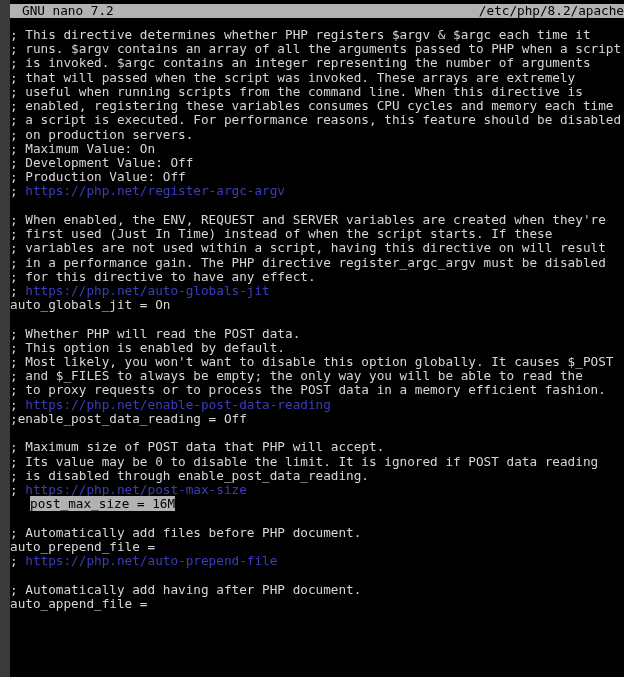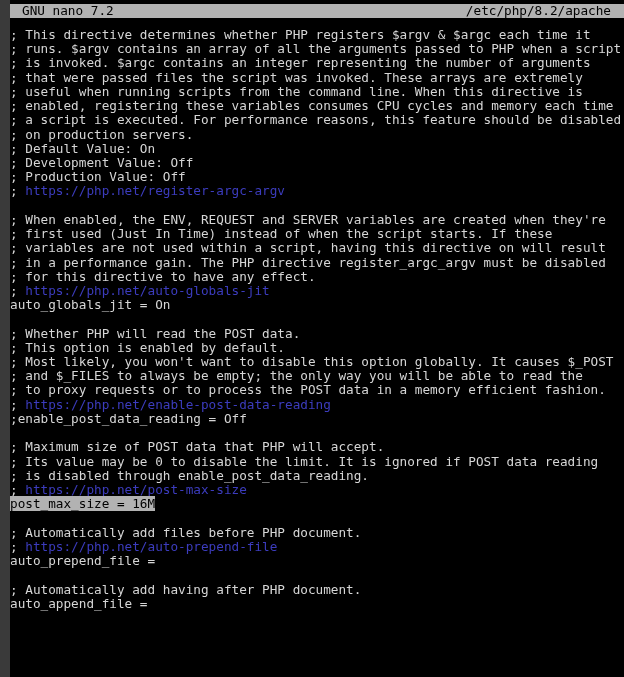--- a/index.html
+++ b/index.html
@@ -24,49 +24,49 @@
     position:absolute;left:0;top:0;width:10px;height:677px;
     background:var(--strip);
   }
   .titlebar{
     position:absolute;left:10px;right:0;top:4px;height:14px;
     background:var(--bar_bg);color:var(--bar_fg);
     display:flex;justify-content:space-between;align-items:center;
     line-height:14px;white-space:pre;
   }
   .titlebar .app{padding-left:12px;}
-  .titlebar .path{padding-right:13px;}
+  .titlebar .path{padding-right:0;}
   .content{
     position:absolute;left:10px;top:28px;right:0;bottom:0;
     color:var(--foreground);
     overflow:hidden;
   }
   .line{height:14.22px;white-space:pre;}
   .link{color:var(--link);}
-  .hl{background:var(--bar_bg);color:var(--bar_fg);}
+  .hl{background:var(--bar_bg);color:var(--bar_fg);margin-left:20px;}
 </style>
 </head>
 <body>
 
 <div class="terminal">
   <div class="left-strip"></div>
   <div class="titlebar">
     <span class="app">GNU nano 7.2</span>
     <span class="path">/etc/php/8.2/apache</span>
   </div>
   <div class="content" id="editor-lines">
       <div class="line">; This directive determines whether PHP registers $argv &amp; $argc each time it</div>
       <div class="line">; runs. $argv contains an array of all the arguments passed to PHP when a script</div>
       <div class="line">; is invoked. $argc contains an integer representing the number of arguments</div>
-      <div class="line">; that were passed files the script was invoked. These arrays are extremely</div>
+      <div class="line">; that will passed when the script was invoked. These arrays are extremely</div>
       <div class="line">; useful when running scripts from the command line. When this directive is</div>
       <div class="line">; enabled, registering these variables consumes CPU cycles and memory each time</div>
       <div class="line">; a script is executed. For performance reasons, this feature should be disabled</div>
       <div class="line">; on production servers.</div>
-      <div class="line">; Default Value: On</div>
+      <div class="line">; Maximum Value: On</div>
       <div class="line">; Development Value: Off</div>
       <div class="line">; Production Value: Off</div>
       <div class="line"><span>; </span><span class="link">https://php.net/register-argc-argv</span></div>
       <div class="line">&nbsp;</div>
       <div class="line">; When enabled, the ENV, REQUEST and SERVER variables are created when they're</div>
       <div class="line">; first used (Just In Time) instead of when the script starts. If these</div>
       <div class="line">; variables are not used within a script, having this directive on will result</div>
       <div class="line">; in a performance gain. The PHP directive register_argc_argv must be disabled</div>
       <div class="line">; for this directive to have any effect.</div>
       <div class="line"><span>; </span><span class="link">https://php.net/auto-globals-jit</span></div>
@@ -80,19 +80,19 @@
       <div class="line"><span>; </span><span class="link">https://php.net/enable-post-data-reading</span></div>
       <div class="line">;enable_post_data_reading = Off</div>
       <div class="line">&nbsp;</div>
       <div class="line">; Maximum size of POST data that PHP will accept.</div>
       <div class="line">; Its value may be 0 to disable the limit. It is ignored if POST data reading</div>
       <div class="line">; is disabled through enable_post_data_reading.</div>
       <div class="line"><span>; </span><span class="link">https://php.net/post-max-size</span></div>
       <div class="line"><span class="hl">post_max_size = 16M</span></div>
       <div class="line">&nbsp;</div>
       <div class="line">; Automatically add files before PHP document.</div>
+      <div class="line">auto_prepend_file =</div>
       <div class="line"><span>; </span><span class="link">https://php.net/auto-prepend-file</span></div>
-      <div class="line">auto_prepend_file =</div>
       <div class="line">&nbsp;</div>
       <div class="line">; Automatically add having after PHP document.</div>
       <div class="line">auto_append_file =</div>
     </div>
 </div>
 
 </body></html>

